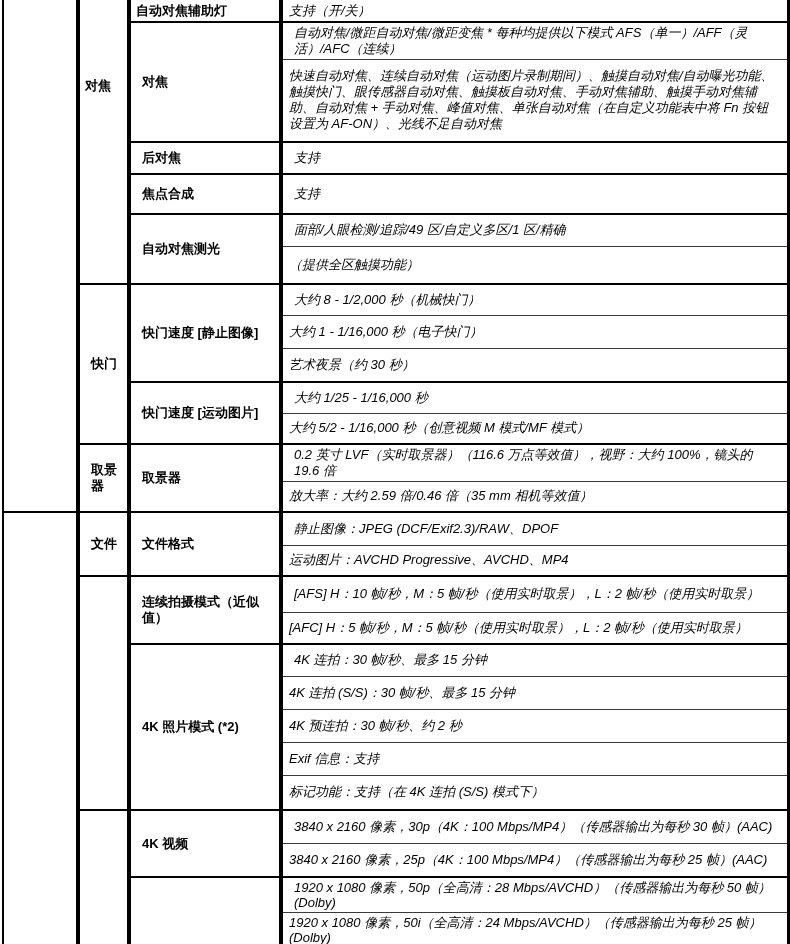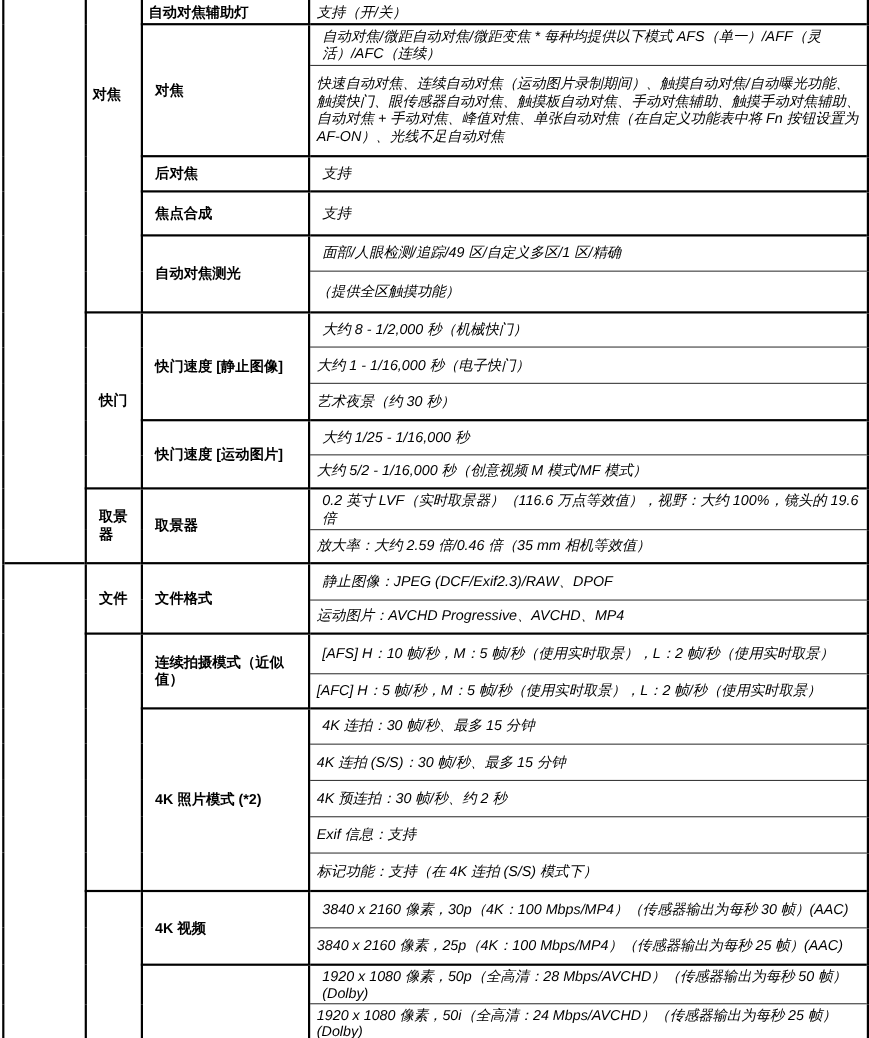--- a/index.html
+++ b/index.html
@@ -6,21 +6,21 @@
   .viewport{
     position:relative;width:790px;height:944px;overflow:hidden;background:#fff;
   }
   table.spec{
     border-collapse:collapse;table-layout:fixed;
     margin-left:2px;width:786px;
     font-family:"Liberation Sans","DejaVu Sans",sans-serif;
     font-size:13px;line-height:16px;color:#000;
   }
   td{
-    border-left:2px solid #000;border-right:2px solid #000000;
+    border-left:2px solid #000;border-right:4px solid #000000;
     vertical-align:middle;padding:2px 6px;word-break:break-word;
     overflow:hidden;
     margin-left:40px;
   }
   td.a{padding:0;}
   td.b,td.c{font-weight:bold;padding:2px 4px 2px 5px;}
   td.d{white-space:pre-line;font-style:italic;}
   tr.bt2 > td{border-top:2px solid #000;padding-left:11px;}
   tr.bt1 > td{border-top:1px solid #3a3a3a;}
   td.bfocus{vertical-align:top;padding-top:78px;}

